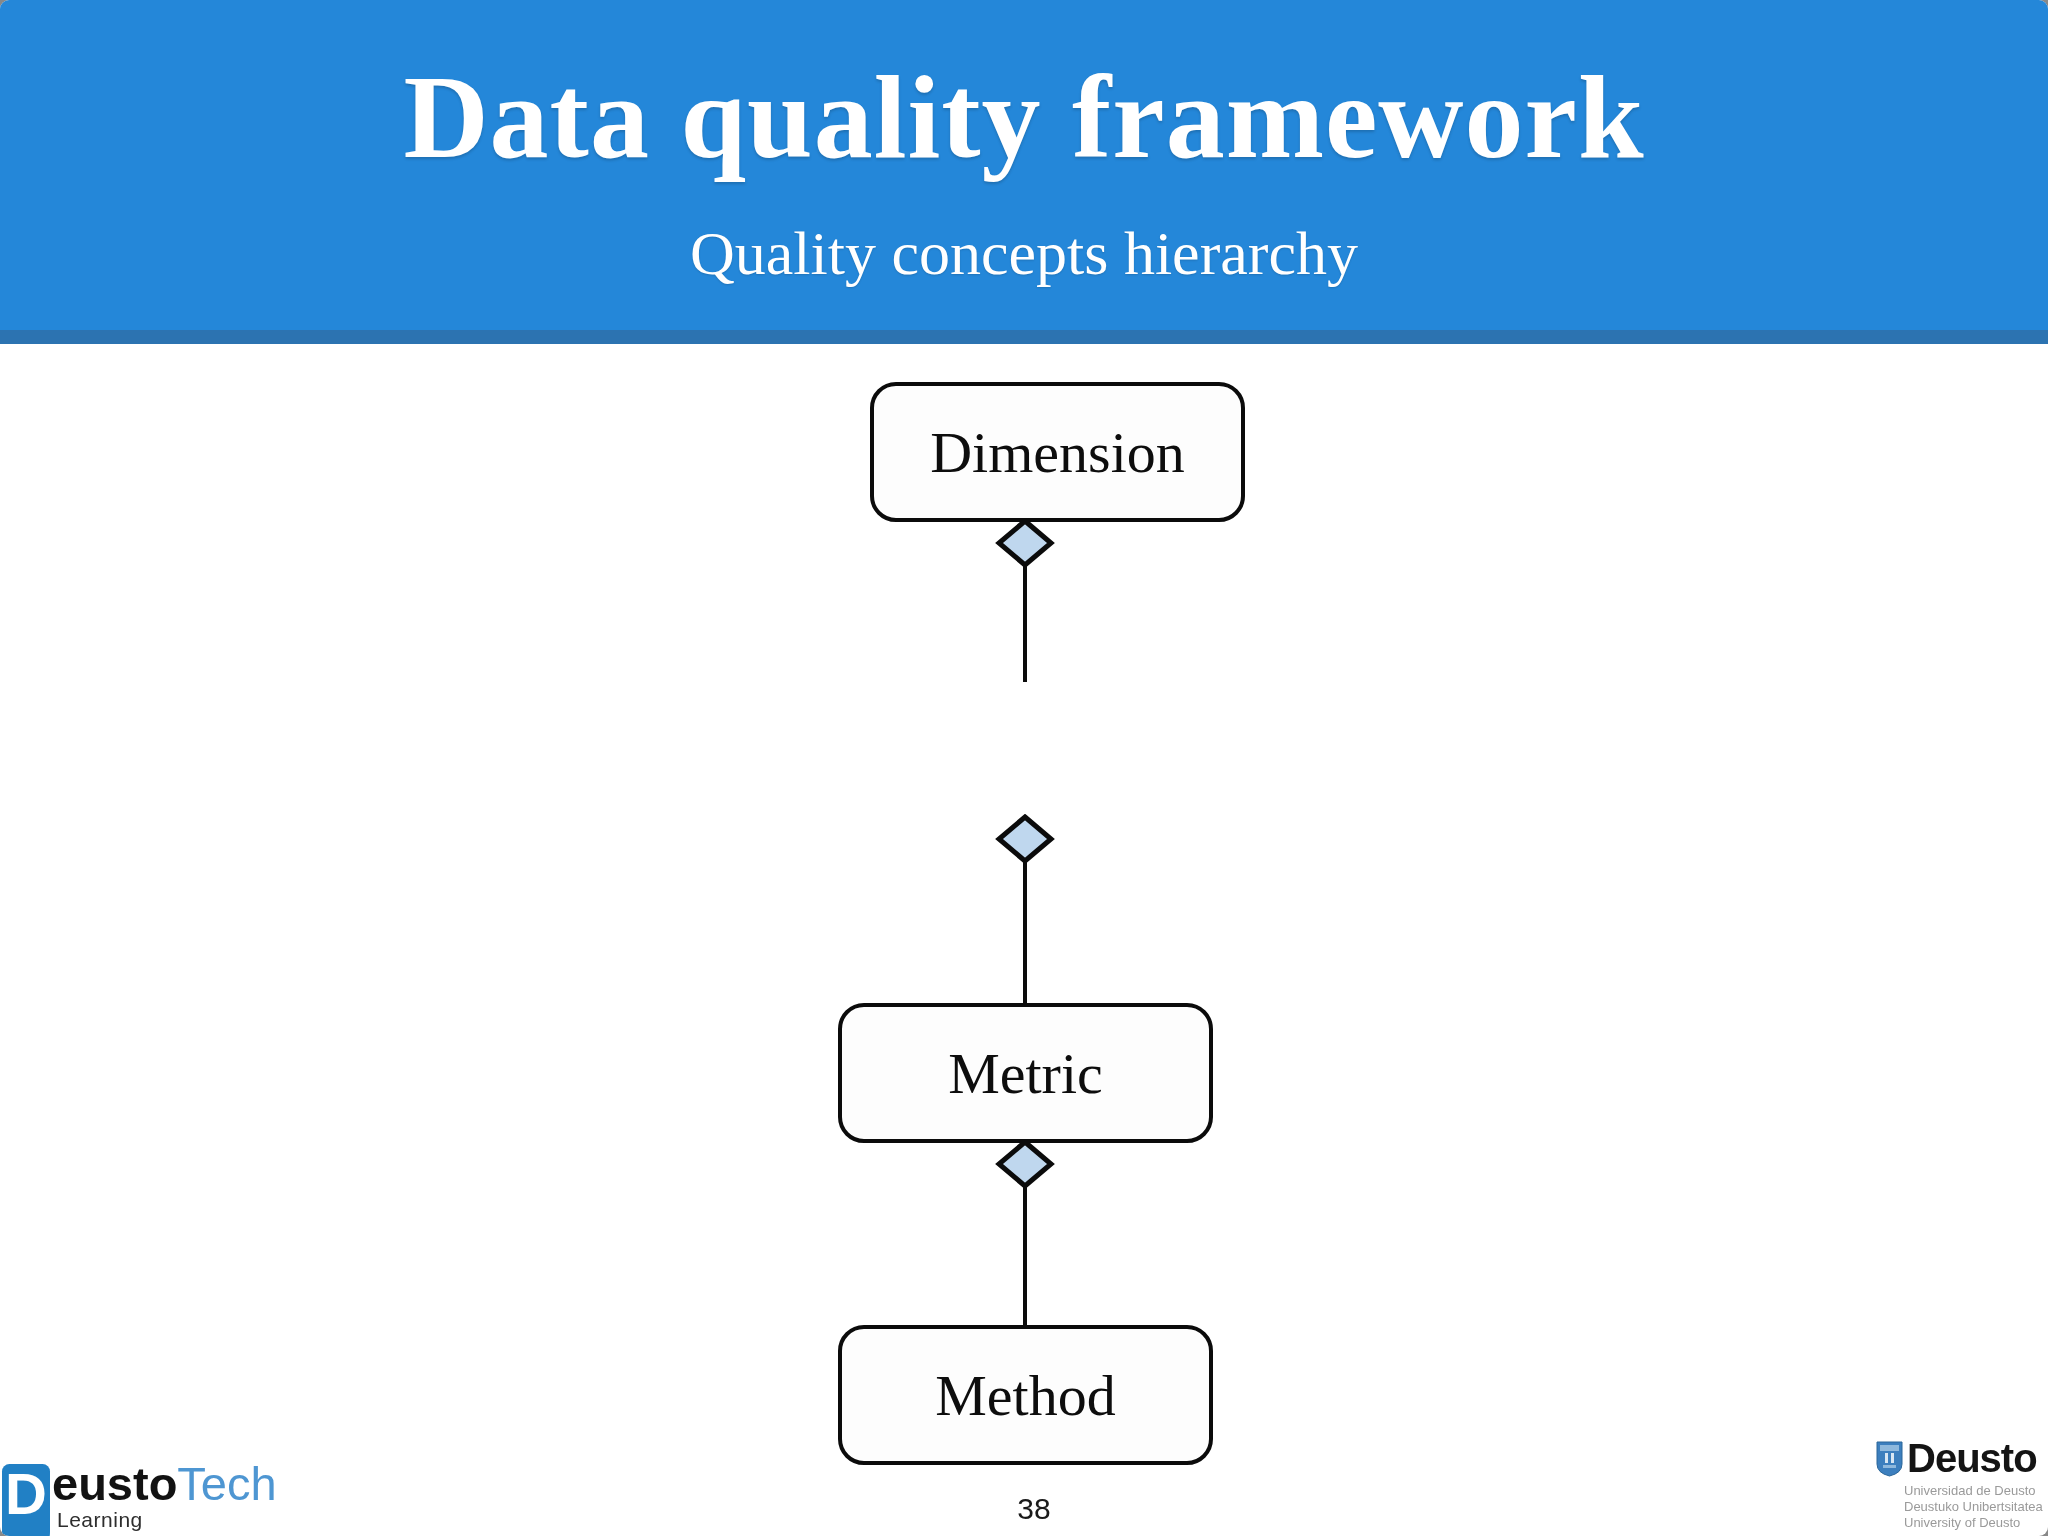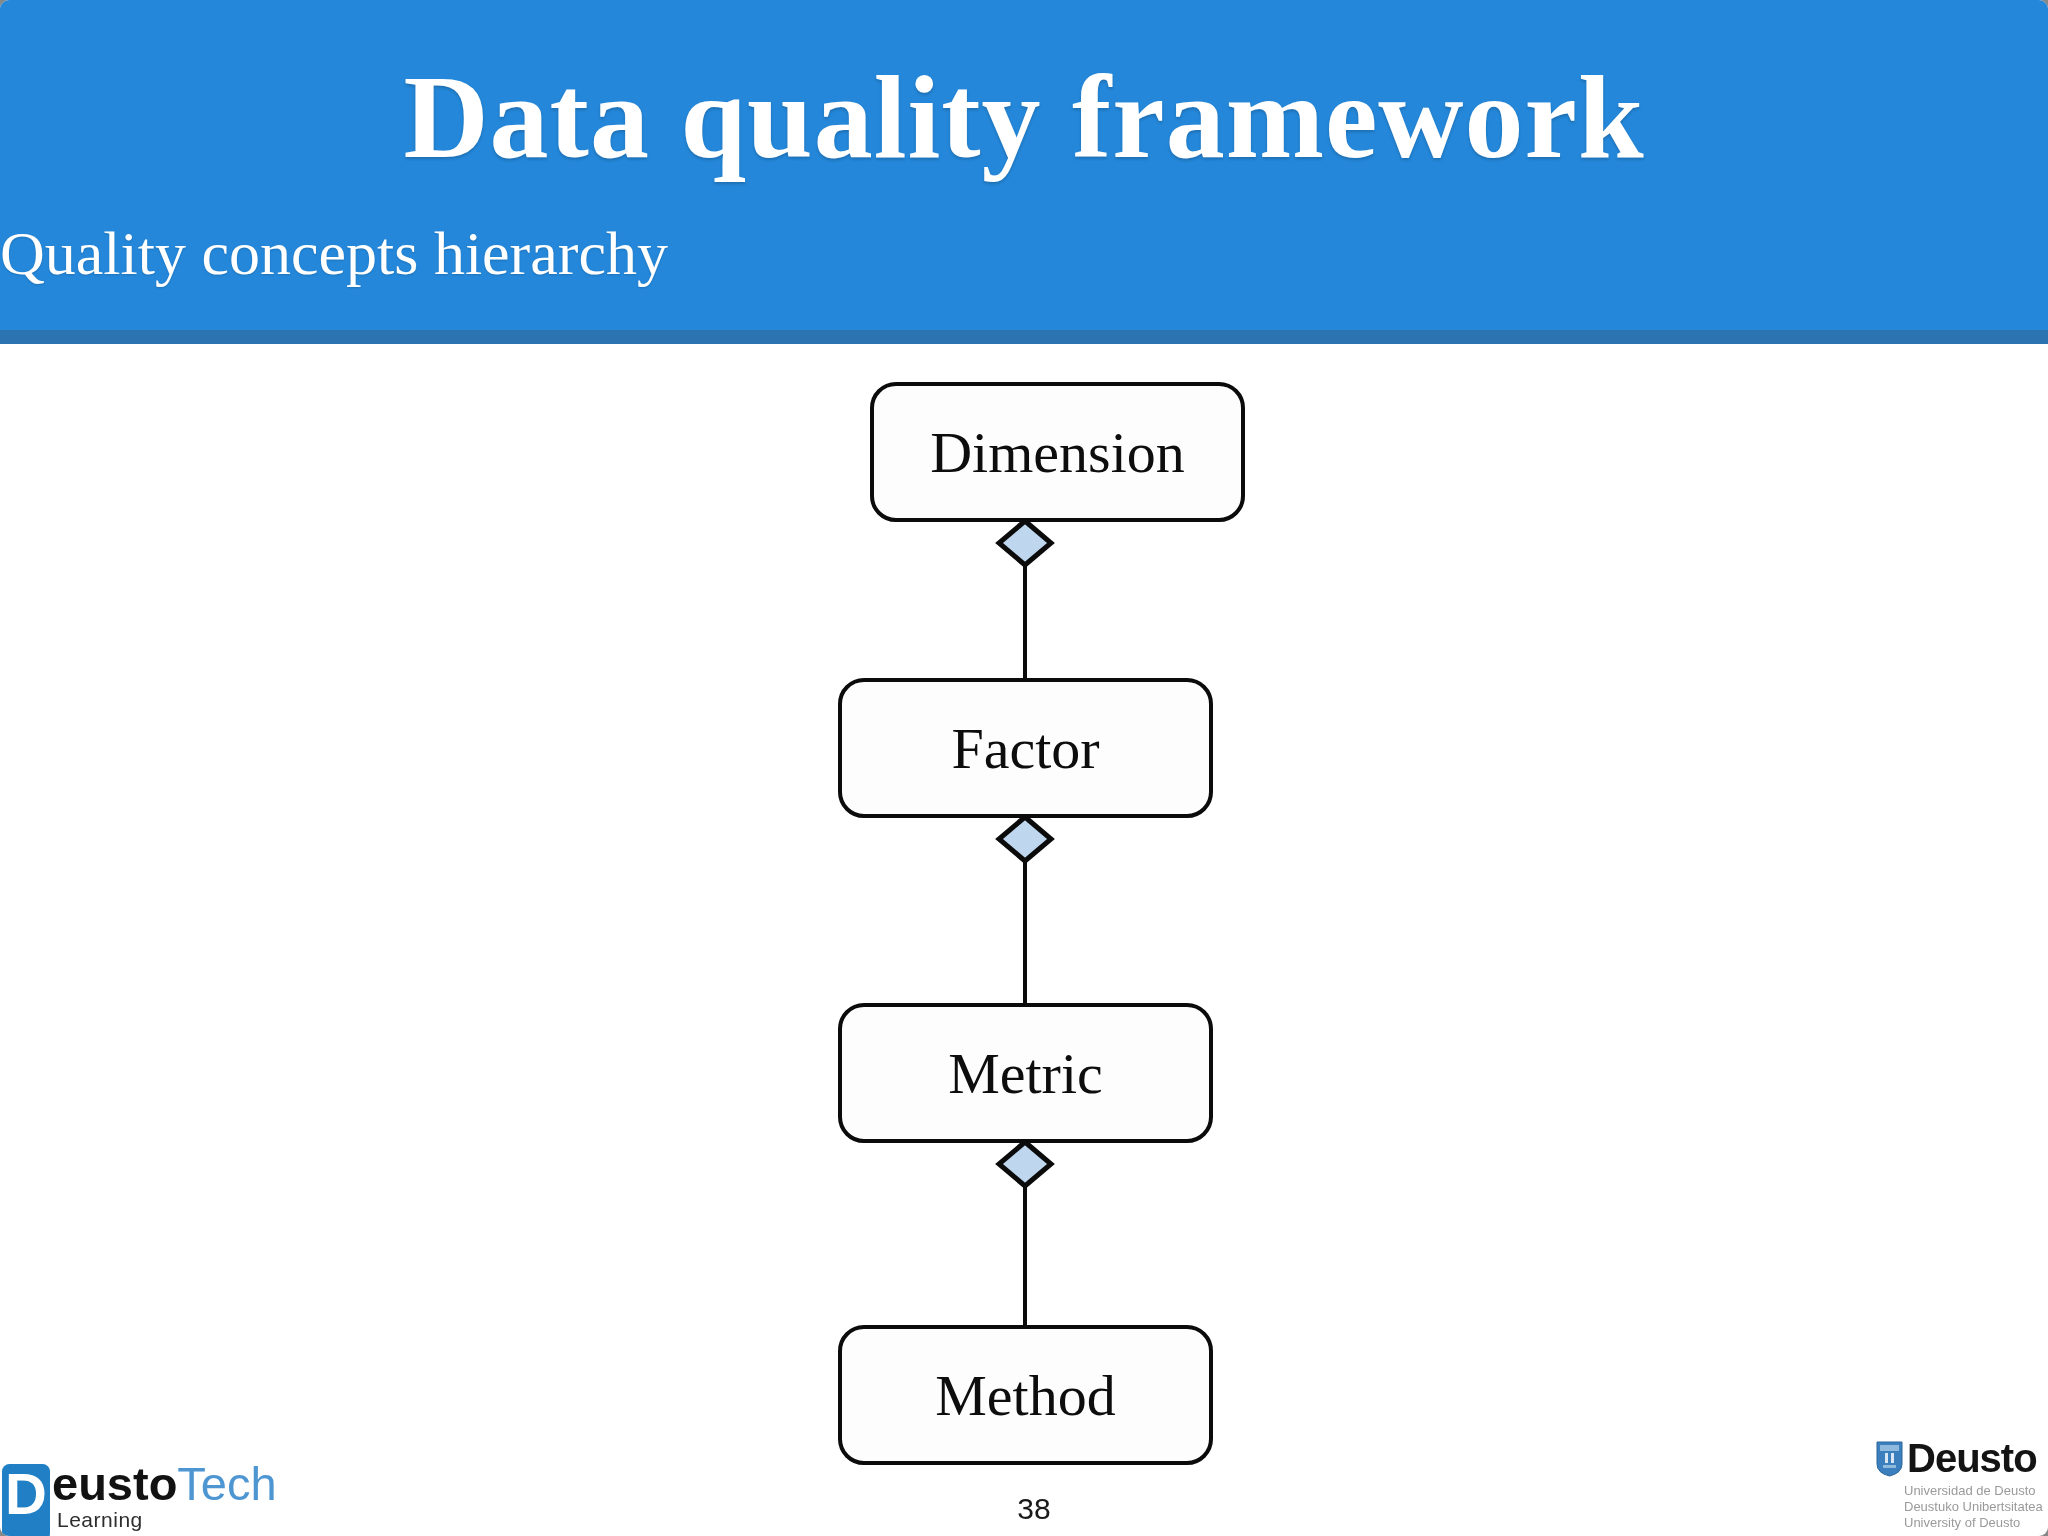--- a/index.html
+++ b/index.html
@@ -15,21 +15,21 @@
   .banner-strip{
     position:absolute;left:0;top:330px;width:2048px;height:14px;
     background:#2C73B1;
   }
   .title{
     position:absolute;left:0;top:48px;width:2048px;text-align:center;
     font-size:118px;font-weight:bold;line-height:1.18;letter-spacing:1px;
     text-shadow:0 2px 3px rgba(0,0,0,0.18);
   }
   .subtitle{
-    position:absolute;left:0;top:218px;width:2048px;text-align:left;
+    position:absolute;left:0;top:218px;width:2048px;text-align:center;
     font-size:62px;font-weight:normal;line-height:1.15;
     text-shadow:0 1px 2px rgba(0,0,0,0.15);
   }
   
   .node{
     position:absolute;left:838px;width:375px;height:140px;box-sizing:border-box;
     background:#fdfdfd;border:4px solid #0b0b0b;border-radius:26px;
     display:flex;align-items:center;justify-content:center;
     font-size:58px;color:#0d0d0d;
   }
@@ -112,23 +112,20 @@
   <svg class="diamond diamond-2" viewBox="0 0 60 50">
     <polygon points="30,3 56,25 30,47 4,25" stroke="#0b0b0b" stroke-width="5" fill="#BFD7EE"></polygon>
   </svg>
   <svg class="diamond diamond-3" viewBox="0 0 60 50">
     <polygon points="30,3 56,25 30,47 4,25" stroke="#0b0b0b" stroke-width="5" fill="#BFD7EE"></polygon>
   </svg>
 
   <div class="node node-1">
     <span>Dimension</span>
   </div>
-  <div class="node node-2">
-    <span>Factor</span>
-  </div>
   <div class="node node-3">
     <span>Metric</span>
   </div>
   <div class="node node-4">
     <span>Method</span>
   </div>
 
   <div class="page-number">38</div>
 
   <div class="logo-deustotech">

